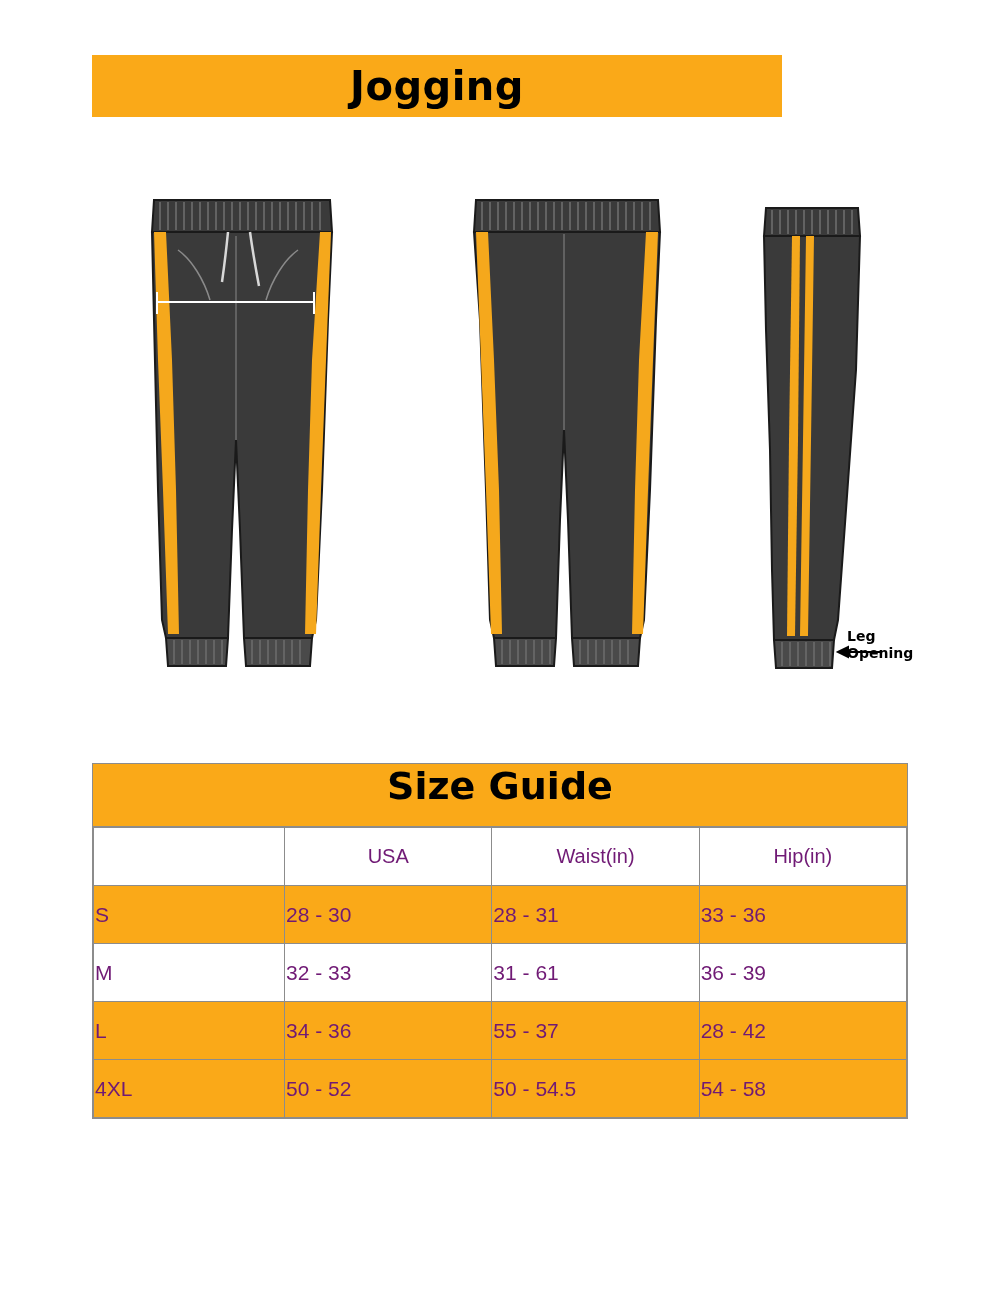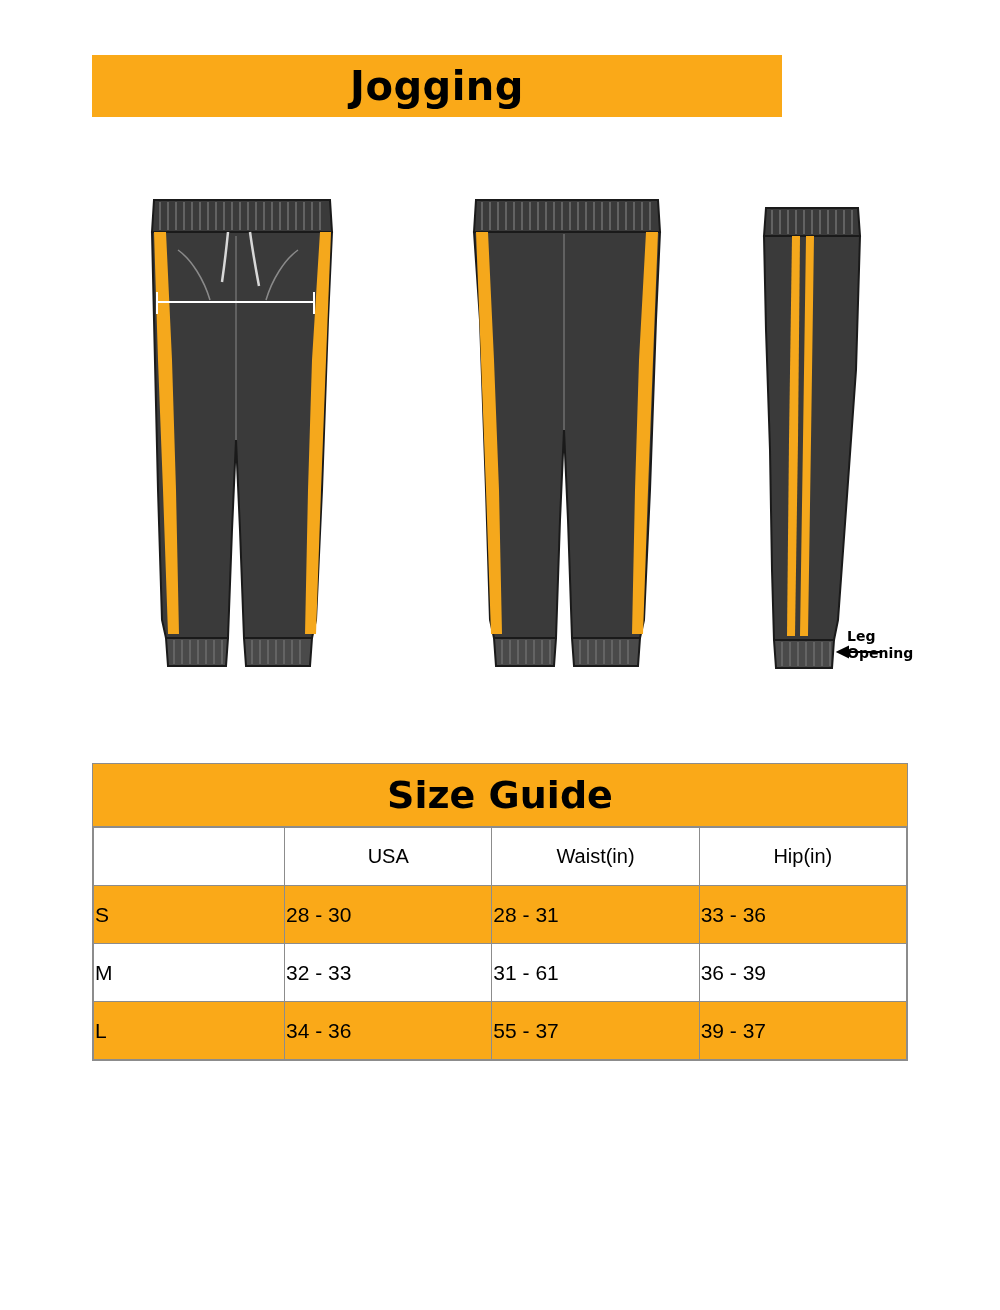--- a/index.html
+++ b/index.html
@@ -80,42 +80,42 @@
     left: 92px;
     top: 763px;
     width: 816px;
     border: 1px solid #8c8c8c;
     box-sizing: border-box;
   }
   .size-guide-header {
     background: #FAA918;
     height: 62px;
     display: flex;
-    align-items: center;
+    align-items: flex-start;
     justify-content: center;
     border-bottom: 1px solid #8c8c8c;
   }
   .size-guide-header span {
     font-family: "DejaVu Sans", sans-serif;
     font-weight: bold;
     font-size: 38px;
     color: #000000;
   }
   table.size-table {
     width: 100%;
     border-collapse: collapse;
     table-layout: fixed;
   }
   table.size-table th,
   table.size-table td {
     border: 1px solid #8c8c8c;
     height: 55px;
     vertical-align: middle;
     font-size: 21px;
-    color: #000000;
+    color: #701a75;
     font-family: "Liberation Sans", sans-serif;
     font-weight: normal;
   }
   table.size-table th {
     font-weight: normal;
     font-size: 20px;
   }
   table.size-table tr.odd td {
     background: #FAA918;
   }
@@ -327,19 +327,25 @@
         <tr class="even">
           <td>M</td>
           <td>32 - 33</td>
           <td>31 - 61</td>
           <td>36 - 39</td>
         </tr>
         <tr class="odd">
           <td>L</td>
           <td>34 - 36</td>
           <td>55 - 37</td>
-          <td>39 - 37</td>
+          <td>28 - 42</td>
+        </tr>
+        <tr class="odd">
+          <td>4XL</td>
+          <td>50 - 52</td>
+          <td>50 - 54.5</td>
+          <td>54 - 58</td>
         </tr>
       </tbody>
     </table>
   </div>
 
 </div>
 
 </body></html>

